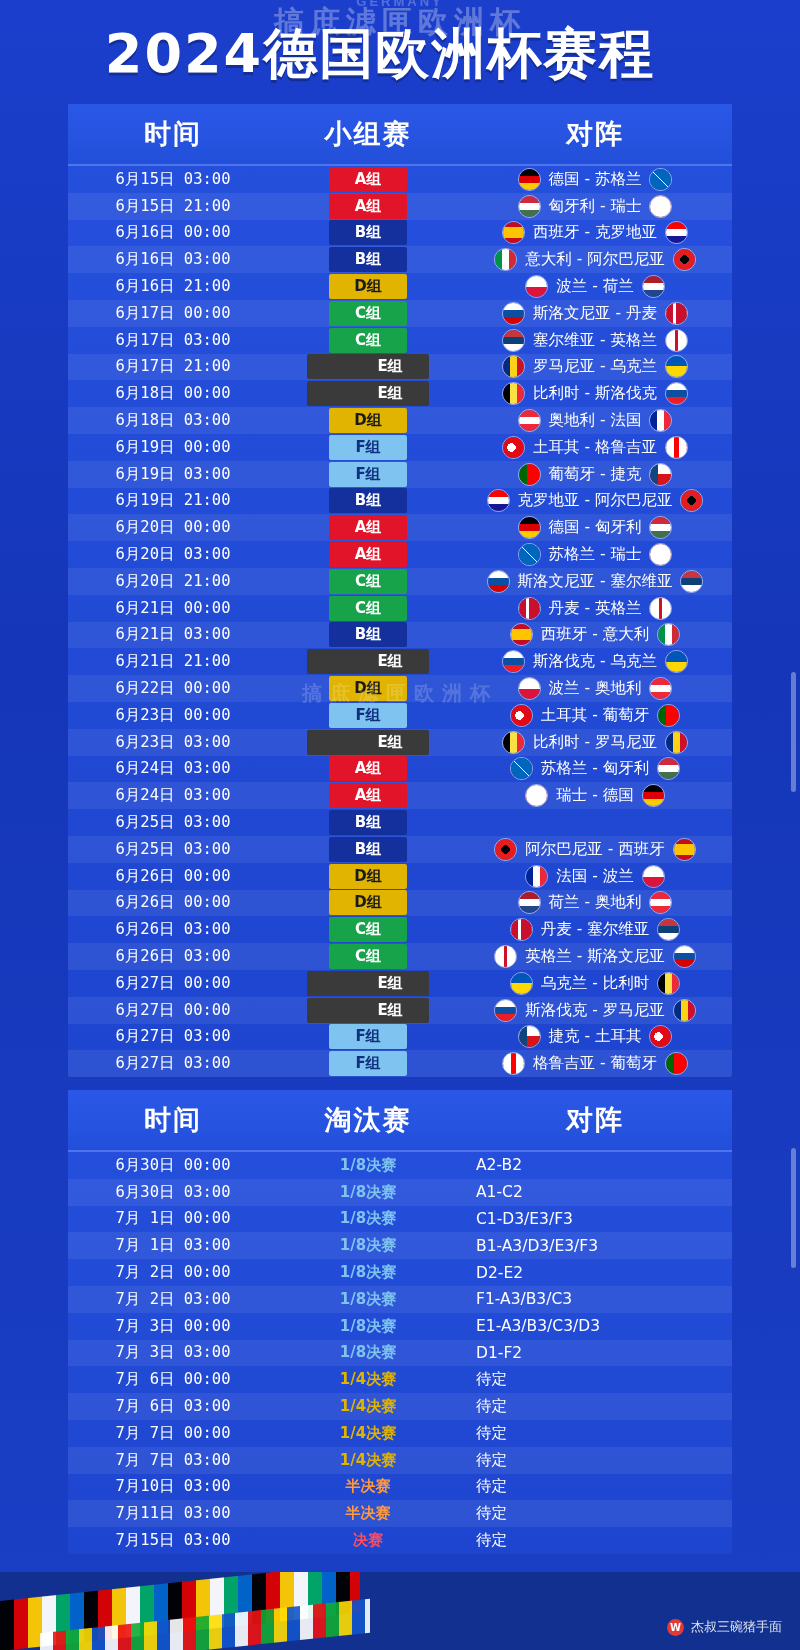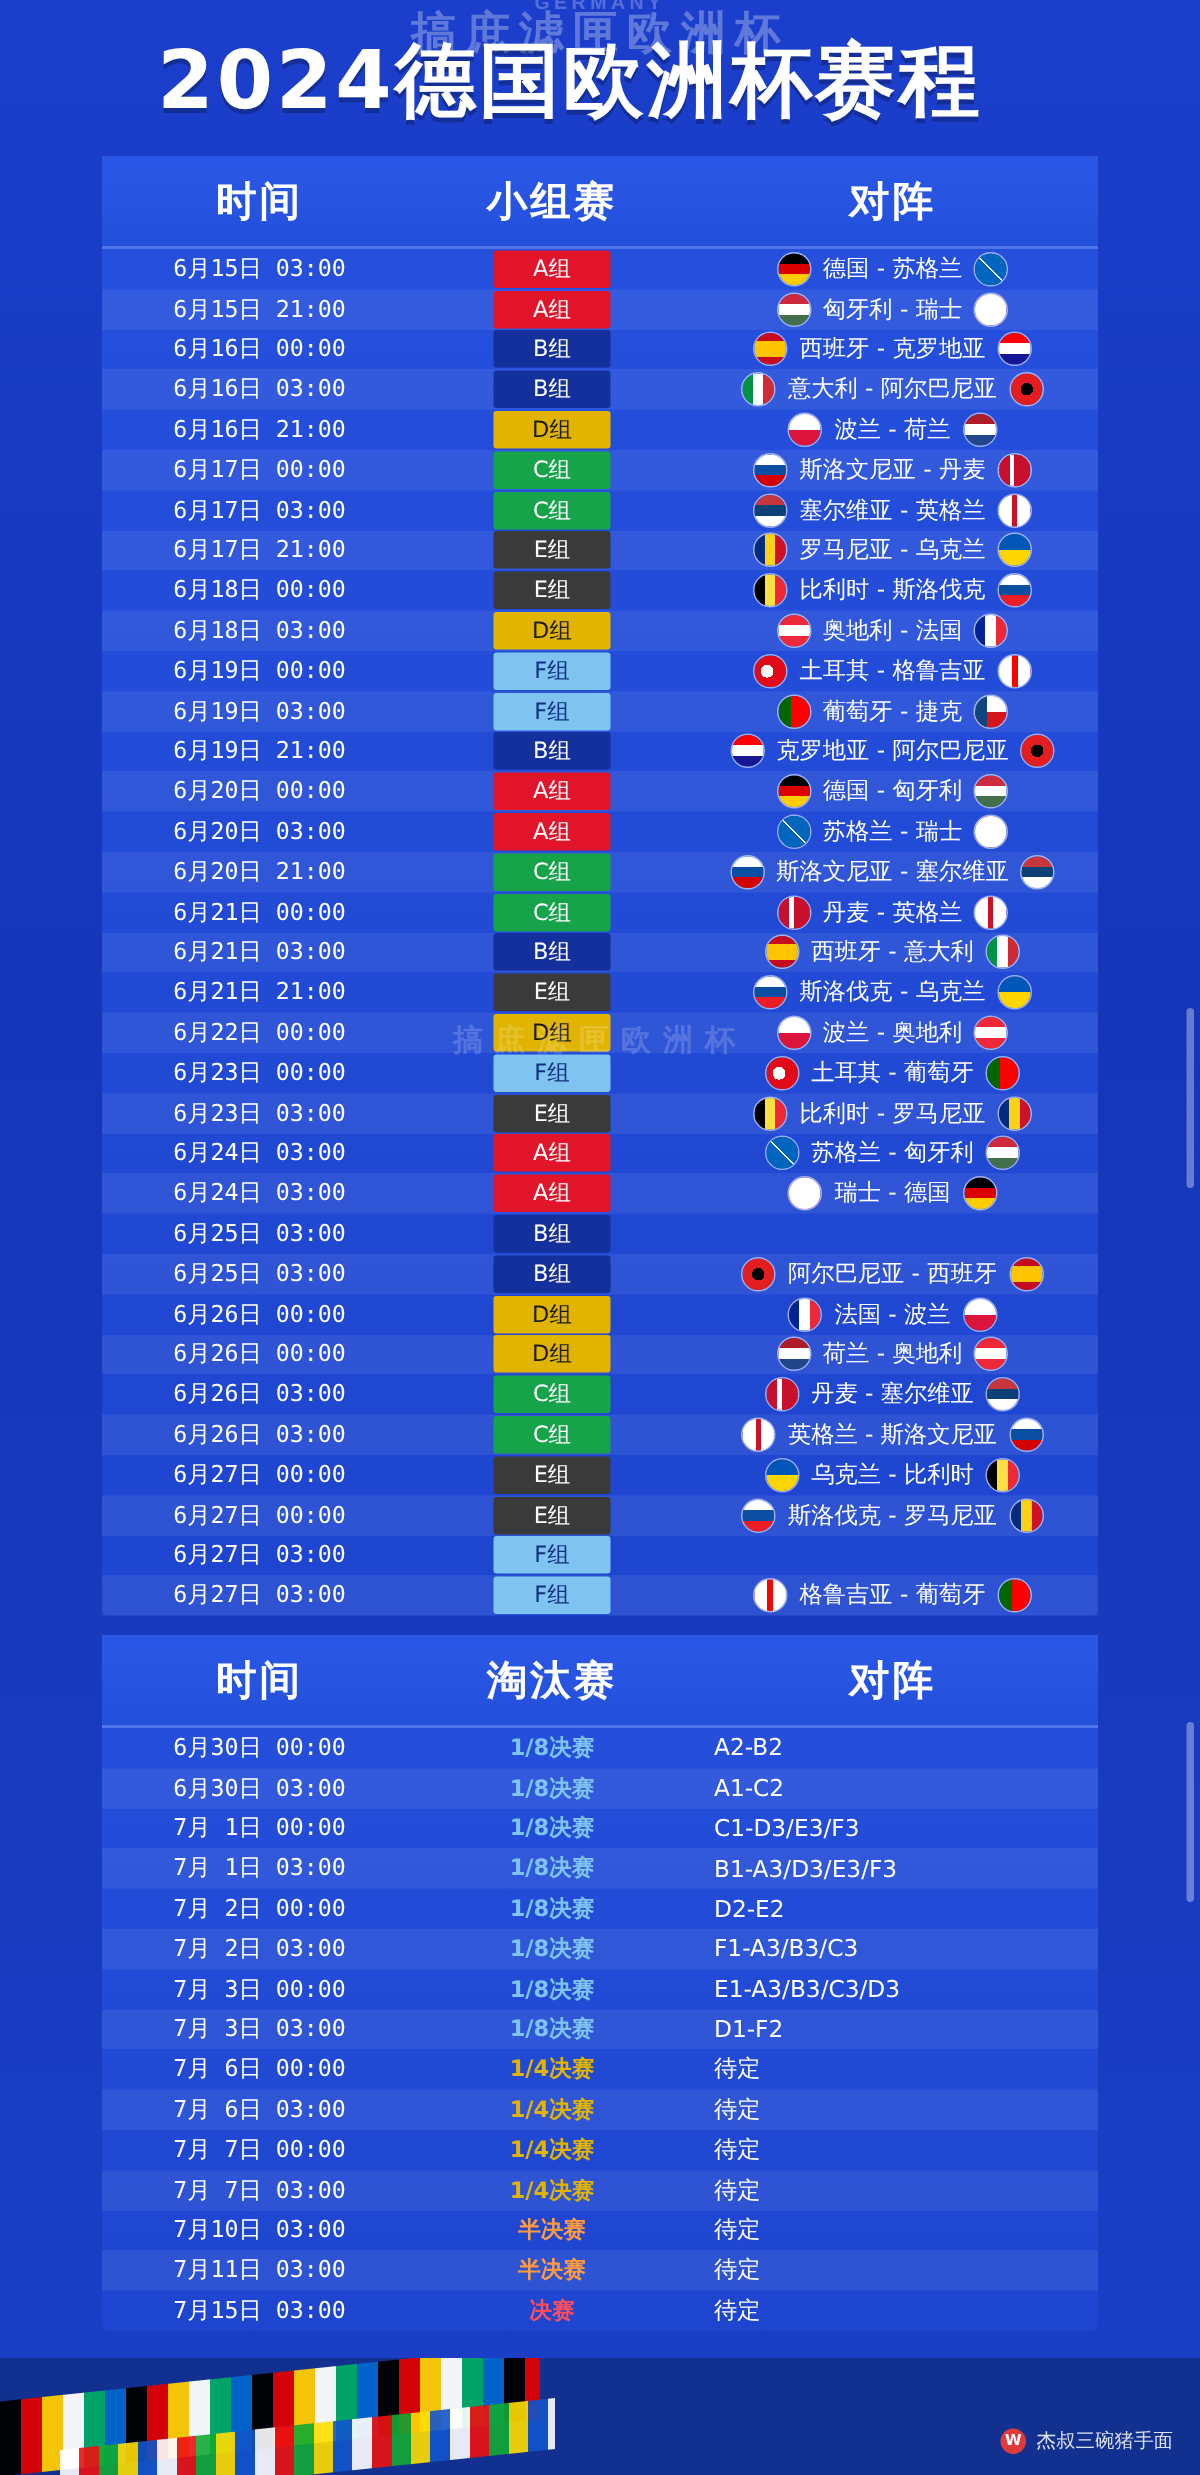--- a/index.html
+++ b/index.html
@@ -55,28 +55,28 @@
     display:flex;align-items:center;height:26.8px;
   }
   .row.alt{background:rgba(255,255,255,0.07);}
   .cell-time{
     width:210px;text-align:center;color:#ffffff;font-size:15.5px;
     font-family:"DejaVu Sans Mono", monospace;letter-spacing:0px;
   }
   .cell-grp{width:180px;display:flex;justify-content:center;align-items:center;}
   .tag{
     display:inline-block;min-width:78px;text-align:center;color:#fff;
-    font-size:15px;font-weight:400;padding:3px 0;border-radius:2px;
+    font-size:15px;font-weight:700;padding:3px 0;border-radius:2px;
     font-family:"DejaVu Sans", sans-serif;
   }
   .g-A{background:#e1142a;}
   .g-B{background:#13309c;}
   .g-C{background:#16a34a;}
   .g-D{background:#e0b400;color:#1b1b1b;}
-  .g-E{background:#3a3a3a;}
+  .g-E{background:#3a3a3a;padding-left:44px;}
   .g-F{background:#7fc4f0;color:#10307f;}
 
   .cell-match{
     width:274px;display:flex;align-items:center;justify-content:center;gap:8px;
   }
   .flag{
     width:21px;height:21px;border-radius:50%;overflow:hidden;flex:0 0 21px;
     border:1px solid rgba(255,255,255,0.55);position:relative;
   }
   .flag i{position:absolute;left:0;top:0;width:100%;height:100%;display:block;}
@@ -615,20 +615,29 @@
             <span class="vs">斯洛伐克 - 罗马尼亚</span>
             <span class="flag">
               <i style="background: linear-gradient(90deg, rgb(0, 43, 127) 0px, rgb(0, 43, 127) 33%, rgb(252, 209, 22) 33%, rgb(252, 209, 22) 66%, rgb(206, 17, 38) 66%, rgb(206, 17, 38) 100%) 0% 0% / cover;"></i>
             </span>
           </div>
         </div>
         <div class="row">
           <div class="cell-time">6月27日 03:00</div>
           <div class="cell-grp">
             <span class="tag g-F">F组</span>
+          </div>
+          <div class="cell-match">
+            <span class="flag">
+              <i style="background: linear-gradient(90deg, rgb(17, 69, 126) 0px, rgb(17, 69, 126) 38%, transparent 38%) 0% 0% / cover, linear-gradient(rgb(255, 255, 255) 0px, rgb(255, 255, 255) 50%, rgb(215, 20, 26) 50%, rgb(215, 20, 26) 100%);"></i>
+            </span>
+            <span class="vs">捷克 - 土耳其</span>
+            <span class="flag">
+              <i style="background: radial-gradient(circle at 40% 50%, rgb(255, 255, 255) 0px, rgb(255, 255, 255) 26%, transparent 26%) 0% 0% / cover, rgb(227, 10, 23);"></i>
+            </span>
           </div>
         </div>
         <div class="row alt">
           <div class="cell-time">6月27日 03:00</div>
           <div class="cell-grp">
             <span class="tag g-F">F组</span>
           </div>
           <div class="cell-match">
             <span class="flag">
               <i style="background: linear-gradient(90deg, rgb(255, 255, 255) 0px, rgb(255, 255, 255) 40%, rgb(255, 0, 0) 40%, rgb(255, 0, 0) 60%, rgb(255, 255, 255) 60%, rgb(255, 255, 255) 100%) 0% 0% / cover, linear-gradient(rgb(255, 255, 255) 0px, rgb(255, 255, 255) 40%, rgb(255, 0, 0) 40%, rgb(255, 0, 0) 60%, rgb(255, 255, 255) 60%, rgb(255, 255, 255) 100%);"></i>

